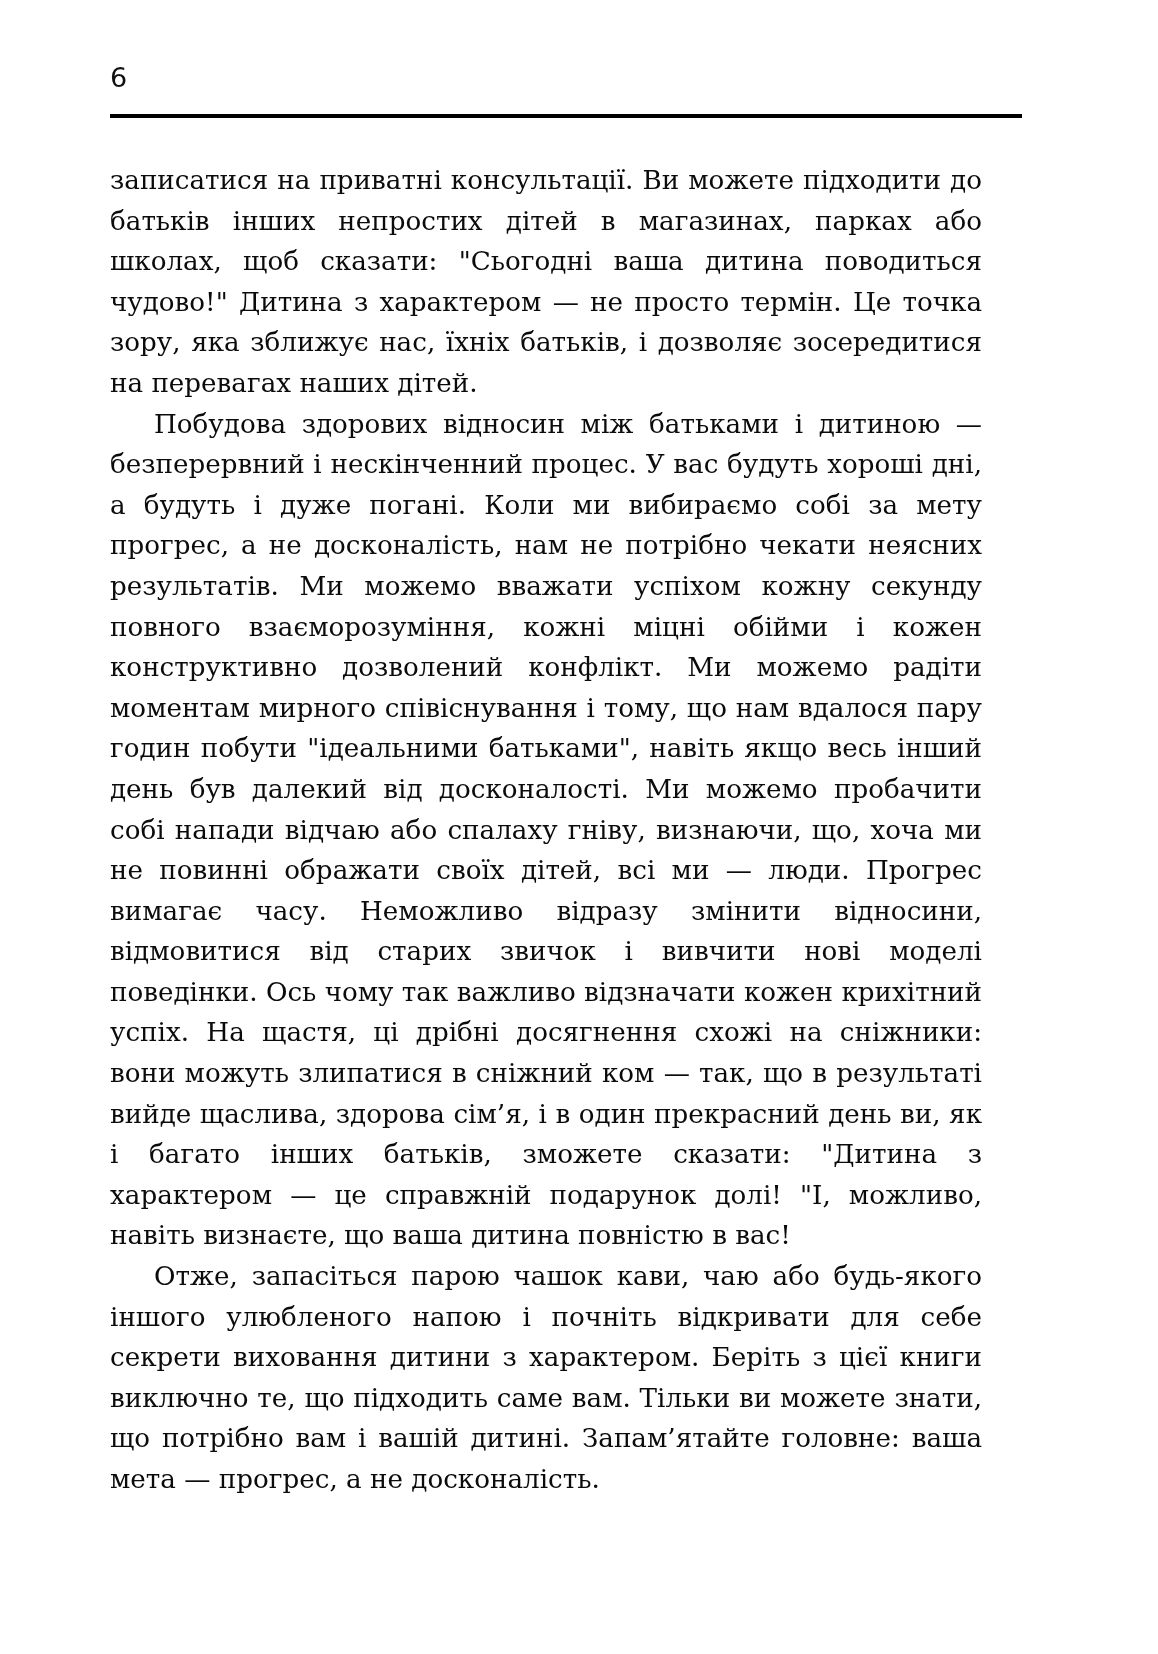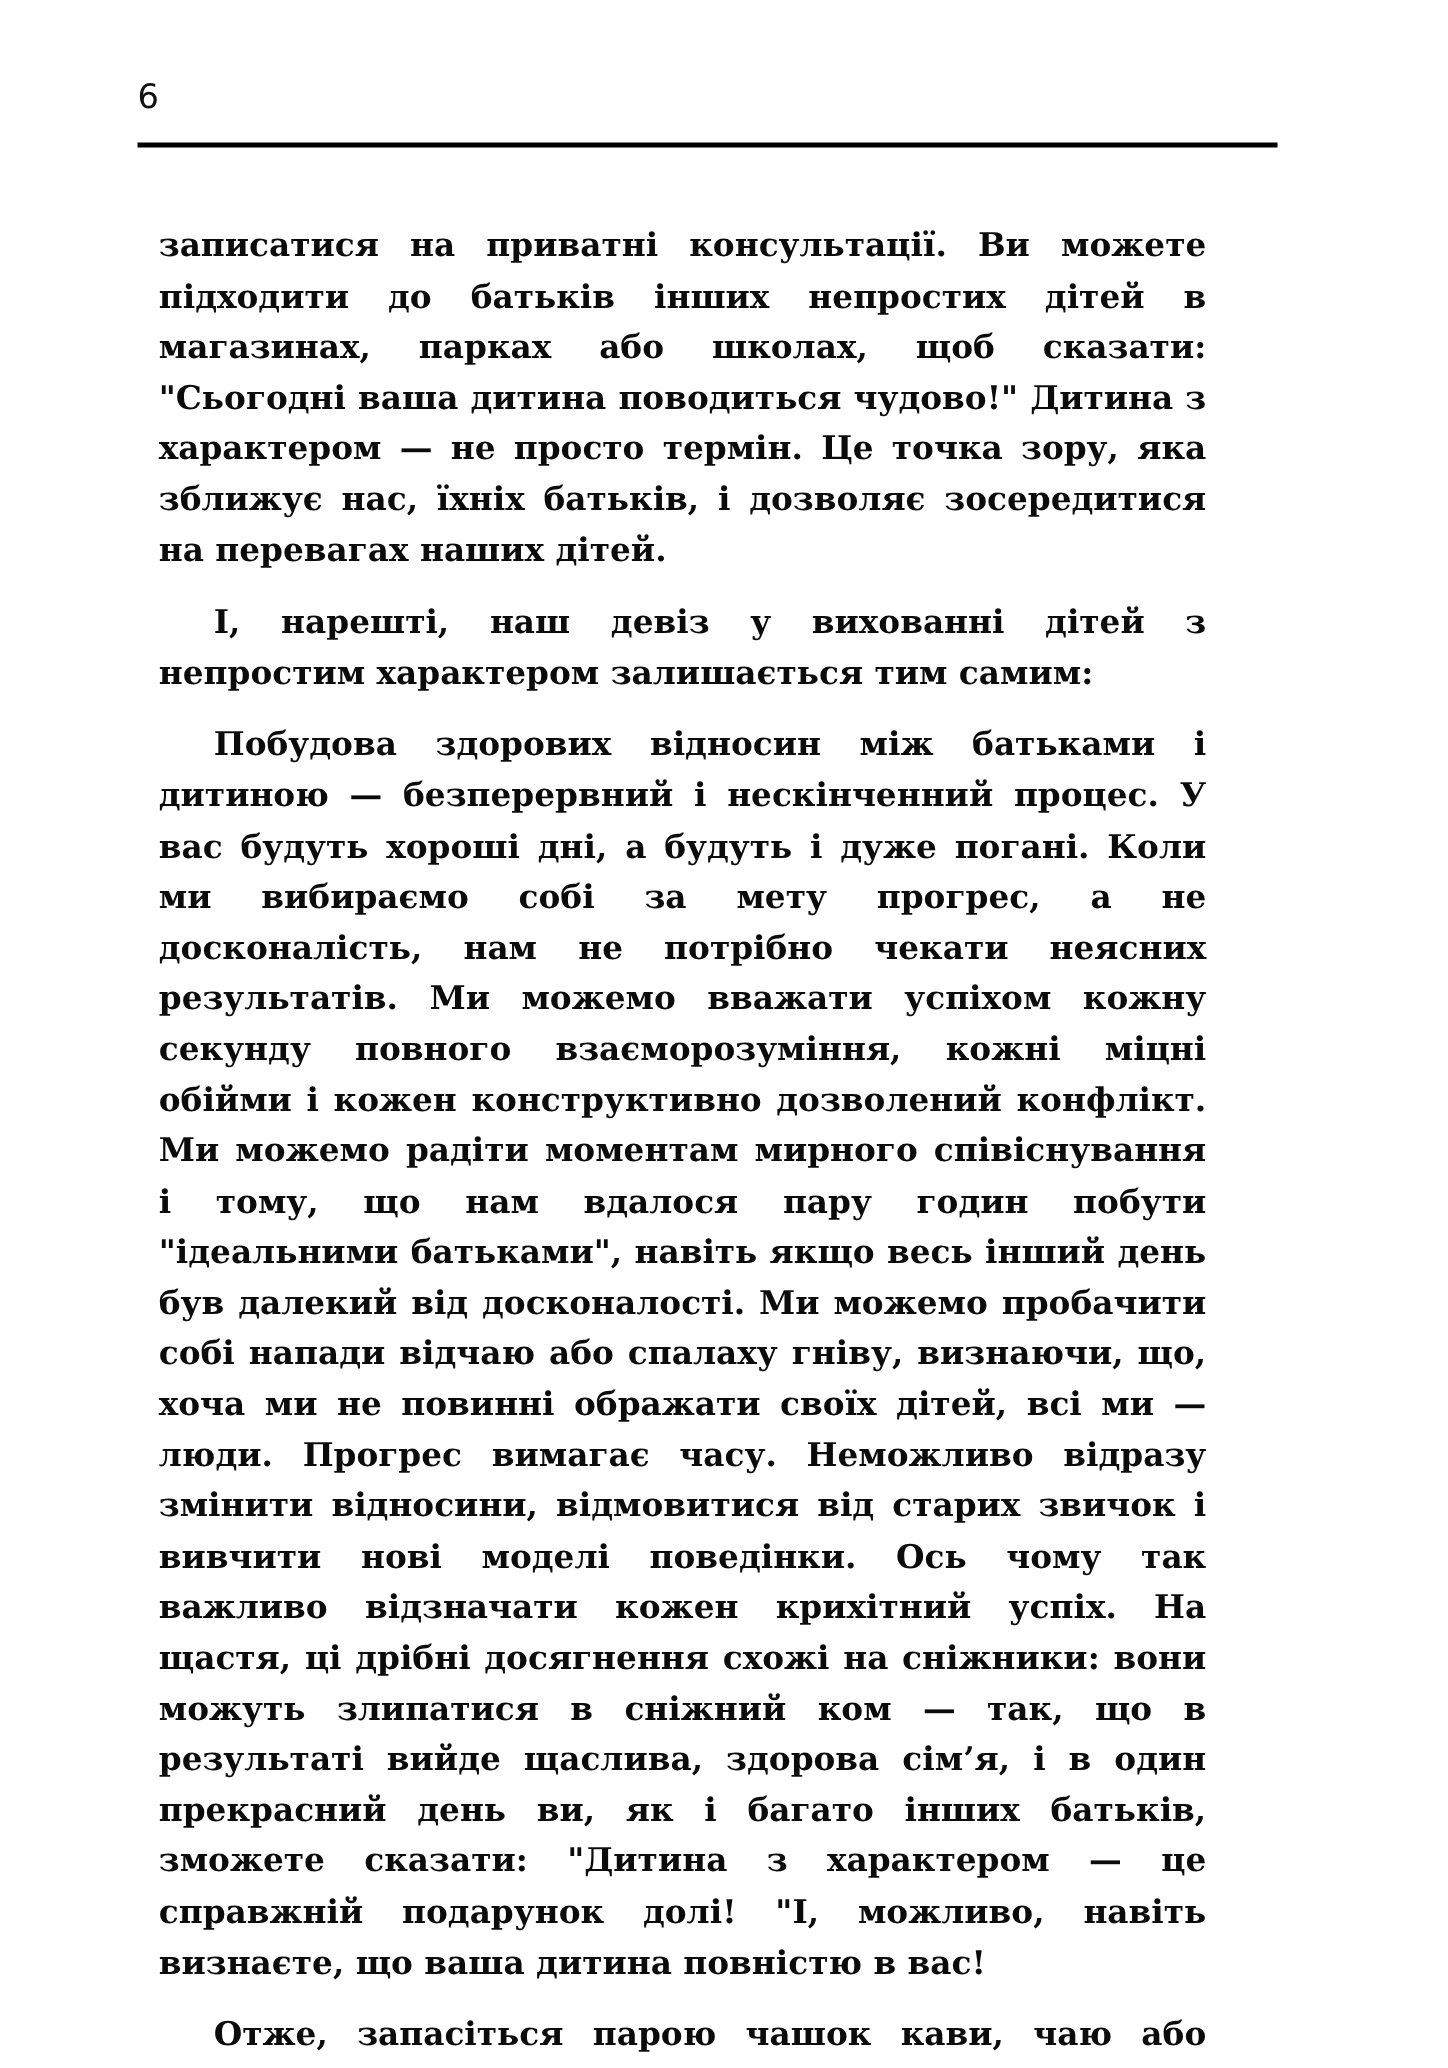--- a/index.html
+++ b/index.html
@@ -44,41 +44,39 @@
     width: 872px;
     font-family: "DejaVu Serif", "Liberation Serif", serif;
     font-size: 26.2px;
     line-height: 40.6px;
     color: #0b0b0b;
     text-align: justify;
     text-justify: inter-word;
     -webkit-font-smoothing: none;
   }
   .body-block p {
-    margin: 17px;
+    margin: 0;
     padding: 0;
     text-indent: 0;
     text-align: justify;
-    font-weight: bold;
   }
   .body-block p.indent {
     text-indent: 44px;
   }
 </style>
 </head>
 <body>
 
 <div class="page">
 
   <div class="header-area">
     <div class="folio">6</div>
   </div>
 
   <div class="rule"></div>
 
   <div class="body-block">
     <p class="para-1">записатися на приватні консультації. Ви можете підходити до батьків інших непростих дітей в магазинах, парках або школах, щоб сказати: "Сьогодні ваша дитина поводиться чудово!" Дитина з характером — не просто термін. Це точка зору, яка зближує нас, їхніх батьків, і дозволяє зосередитися на перевагах наших дітей.</p>
-    <p class="indent">І, нарешті, наш девіз у вихованні дітей з непростим характером залишається тим самим:</p>
     <p class="indent">Побудова здорових відносин між батьками і дитиною — безперервний і нескінченний процес. У вас будуть хороші дні, а будуть і дуже погані. Коли ми вибираємо собі за мету прогрес, а не досконалість, нам не потрібно чекати неясних результатів. Ми можемо вважати успіхом кожну секунду повного взаєморозуміння, кожні міцні обійми і кожен конструктивно дозволений конфлікт. Ми можемо радіти моментам мирного співіснування і тому, що нам вдалося пару годин побути "ідеальними батьками", навіть якщо весь інший день був далекий від досконалості. Ми можемо пробачити собі напади відчаю або спалаху гніву, визнаючи, що, хоча ми не повинні ображати своїх дітей, всі ми — люди. Прогрес вимагає часу. Неможливо відразу змінити відносини, відмовитися від старих звичок і вивчити нові моделі поведінки. Ось чому так важливо відзначати кожен крихітний успіх. На щастя, ці дрібні досягнення схожі на сніжники: вони можуть злипатися в сніжний ком — так, що в результаті вийде щаслива, здорова сім’я, і в один прекрасний день ви, як і багато інших батьків, зможете сказати: "Дитина з характером — це справжній подарунок долі! "І, можливо, навіть визнаєте, що ваша дитина повністю в вас!</p>
     <p class="indent">Отже, запасіться парою чашок кави, чаю або будь-якого іншого улюбленого напою і почніть відкривати для себе секрети виховання дитини з характером. Беріть з цієї книги виключно те, що підходить саме вам. Тільки ви можете знати, що потрібно вам і вашій дитині. Запам’ятайте головне: ваша мета — прогрес, а не досконалість.</p>
   </div>
 
 </div>
 
 </body></html>

